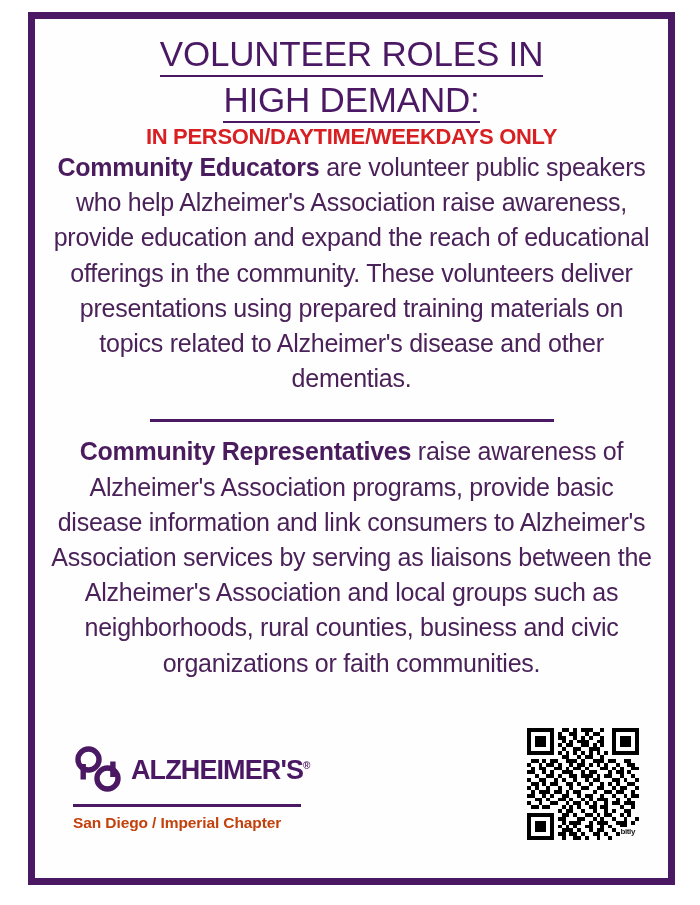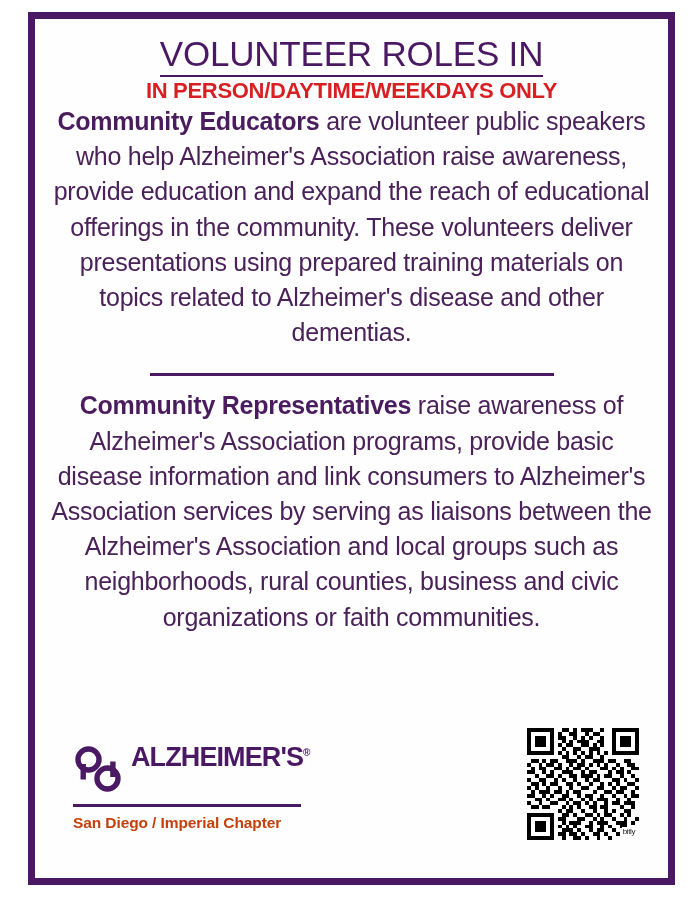--- a/index.html
+++ b/index.html
@@ -104,21 +104,21 @@
 
   
   .logo {
     position: absolute;
     left: 38px;
     top: 8px;
     width: 260px;
   }
   .logo-top {
     display: flex;
-    align-items: flex-start;
+    align-items: center;
   }
   .logo-mark {
     width: 52px;
     height: 52px;
     flex: 0 0 52px;
     margin-top: 1px;
   }
   .logo-words {
     margin-left: 6px;
     padding-top: 1px;
@@ -163,36 +163,37 @@
     width: 112px;
     height: 112px;
     background: #ffffff;
   }
   .qr svg { display: block; }
   .qr-brand {
     position: absolute;
     right: 3px;
     bottom: 4px;
     font-size: 8px;
-    font-weight: 400;
+    font-weight: 700;
     color: #1a1a1a;
     font-family: "Liberation Sans", sans-serif;
     letter-spacing: -0.4px;
     background: #ffffff;
     padding: 0 1px;
   }
 </style>
 </head>
 <body>
 
 <div class="flyer">
   <div class="inner">
 
     <div class="title-block">
       <span class="title-line"><span class="ul">VOLUNTEER ROLES IN</span></span>
+      <span class="title-line"><span class="ul">HIGH DEMAND:</span></span>
       <span class="subtitle">IN PERSON/DAYTIME/WEEKDAYS ONLY</span>
     </div>
 
     <p class="para" id="para-educators"><span class="lead">Community Educators</span><span> are volunteer public speakers who help Alzheimer's Association raise awareness, provide education and expand the reach of educational offerings in the community. These volunteers deliver presentations using prepared training materials on topics related to Alzheimer's disease and other dementias.</span></p>
 
     <div class="divider-wrap">
       <span class="divider"></span>
     </div>
 
     <p class="para" id="para-reps"><span class="lead">Community Representatives</span><span> raise awareness of Alzheimer's Association programs, provide basic disease information and link consumers to Alzheimer's Association services by serving as liaisons between the Alzheimer's Association and local groups such as neighborhoods, rural counties, business and civic organizations or faith communities.</span></p>

